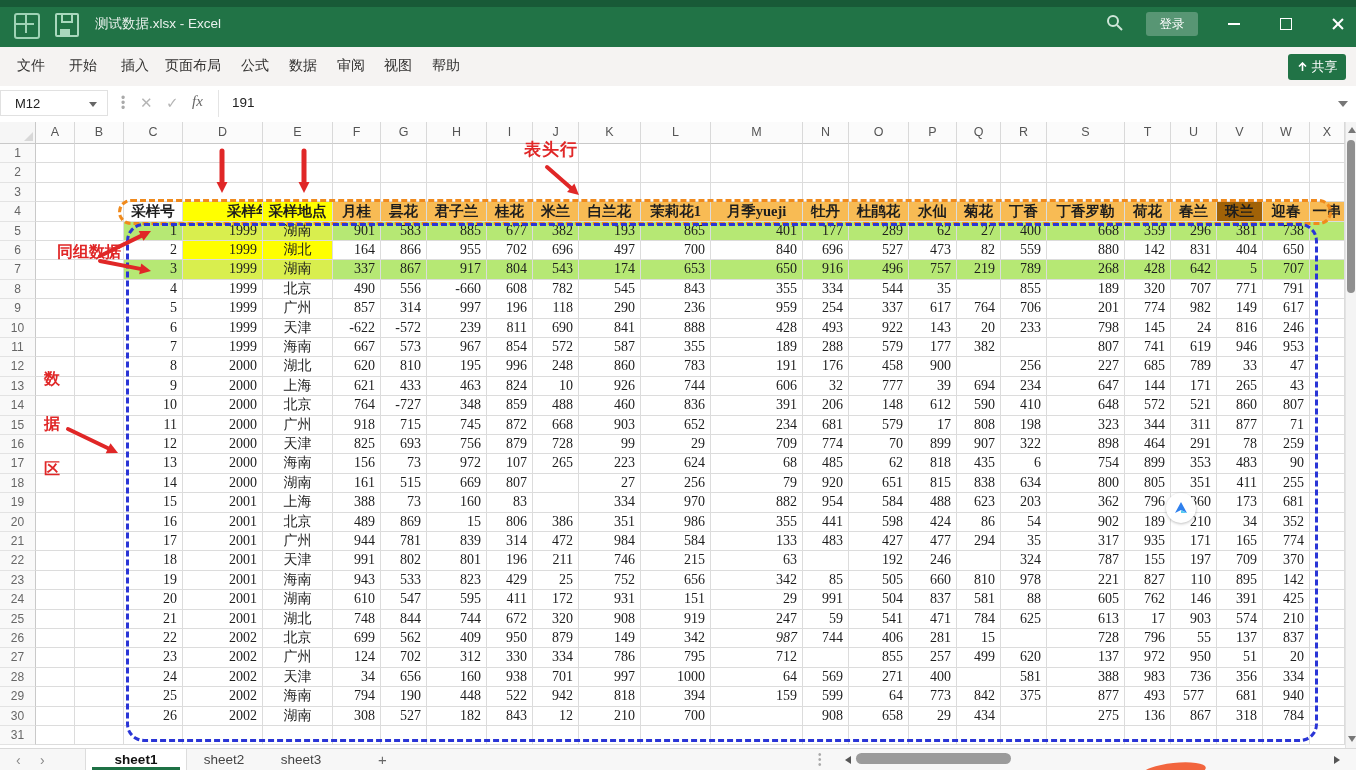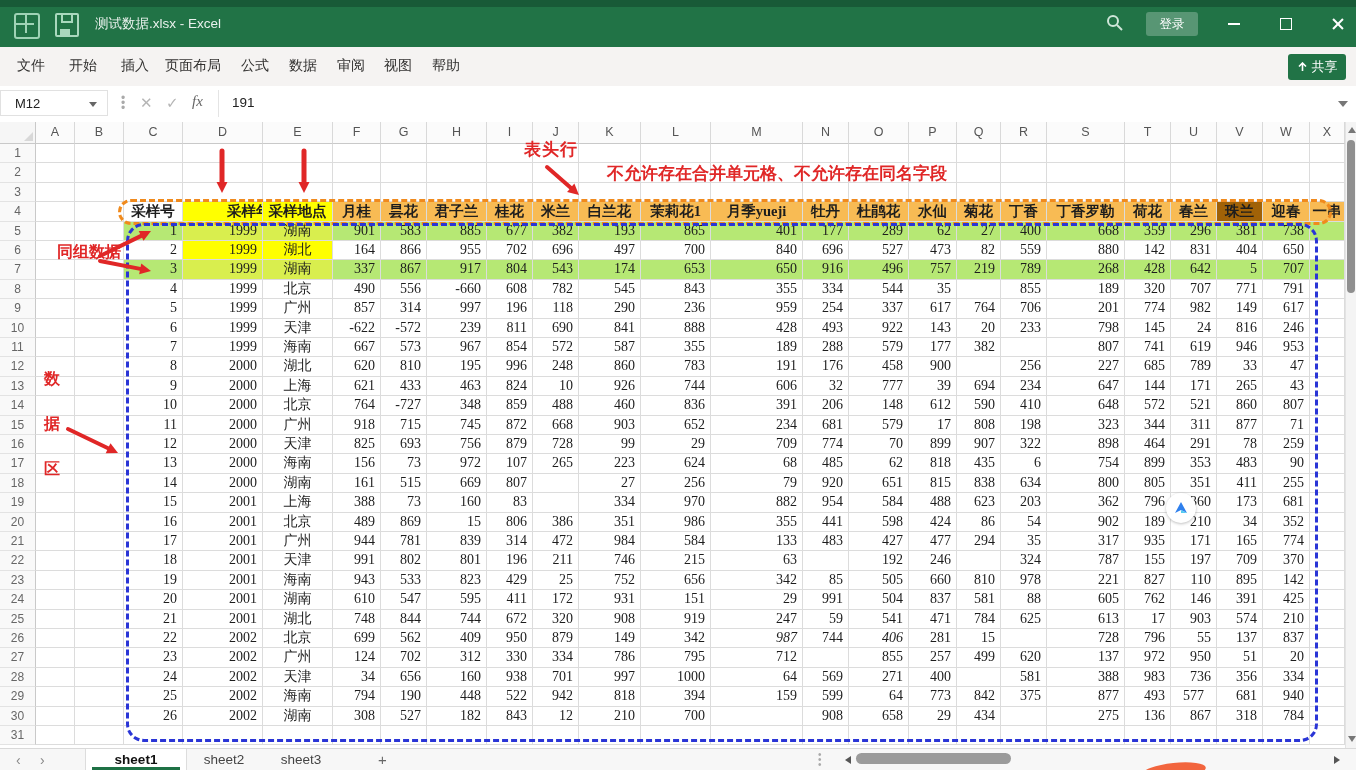--- a/index.html
+++ b/index.html
@@ -851,21 +851,21 @@
         <div class="cell ctr" style="width: 70px;">北京</div>
         <div class="cell num" style="width: 48px;">699</div>
         <div class="cell num" style="width: 46px;">562</div>
         <div class="cell num" style="width: 60px;">409</div>
         <div class="cell num" style="width: 46px;">950</div>
         <div class="cell num" style="width: 46px;">879</div>
         <div class="cell num" style="width: 62px;">149</div>
         <div class="cell num" style="width: 70px;">342</div>
         <div class="cell num" style="width: 92px; font-style: italic;">987</div>
         <div class="cell num" style="width: 46px;">744</div>
-        <div class="cell num" style="width: 60px; font-style: italic;">406</div>
+        <div class="cell num" style="width: 60px;">406</div>
         <div class="cell num" style="width: 48px;">281</div>
         <div class="cell num" style="width: 44px;">15</div>
         <div class="cell num" style="width: 46px;"></div>
         <div class="cell num" style="width: 78px;">728</div>
         <div class="cell num" style="width: 46px;">796</div>
         <div class="cell num" style="width: 46px;">55</div>
         <div class="cell num" style="width: 46px;">137</div>
         <div class="cell num" style="width: 47px;">837</div>
         <div class="cell num" style="width: 35px;"></div>
       </div>
@@ -1008,21 +1008,20 @@
 
   <div class="vscroll"></div>
   <div class="varr up"></div>
   <div class="vthumb"></div>
   <div class="varr dn"></div>
 
   <div class="orange-dash"></div>
   <div class="blue-dash"></div>
 
   <div class="ann" style="left:524px;top:138px;font-size:17px;letter-spacing:1px;">表头行</div>
-  <div class="ann" style="left:607px;top:162px;font-size:17px;">不允许存在合并单元格、不允许存在同名字段</div>
   <div class="ann" style="left:57px;top:242px;font-size:16px;">同组数据</div>
   <div class="ann" style="left:44px;top:369px;font-size:16px;">数</div>
   <div class="ann" style="left:44px;top:414px;font-size:16px;">据</div>
   <div class="ann" style="left:44px;top:459px;font-size:16px;">区</div>
 
   <svg id="arrows" width="1356" height="770" style="position:absolute;left:0;top:0;pointer-events:none;">
       <line x1="222" y1="151" x2="222" y2="182" stroke="#e02727" stroke-width="5" stroke-linecap="round"></line>
       <polygon points="222,193 216.5,182 227.5,182" fill="#e02727"></polygon>
       <line x1="304" y1="151" x2="304" y2="182" stroke="#e02727" stroke-width="5" stroke-linecap="round"></line>
       <polygon points="304,193 298.5,182 309.5,182" fill="#e02727"></polygon>

